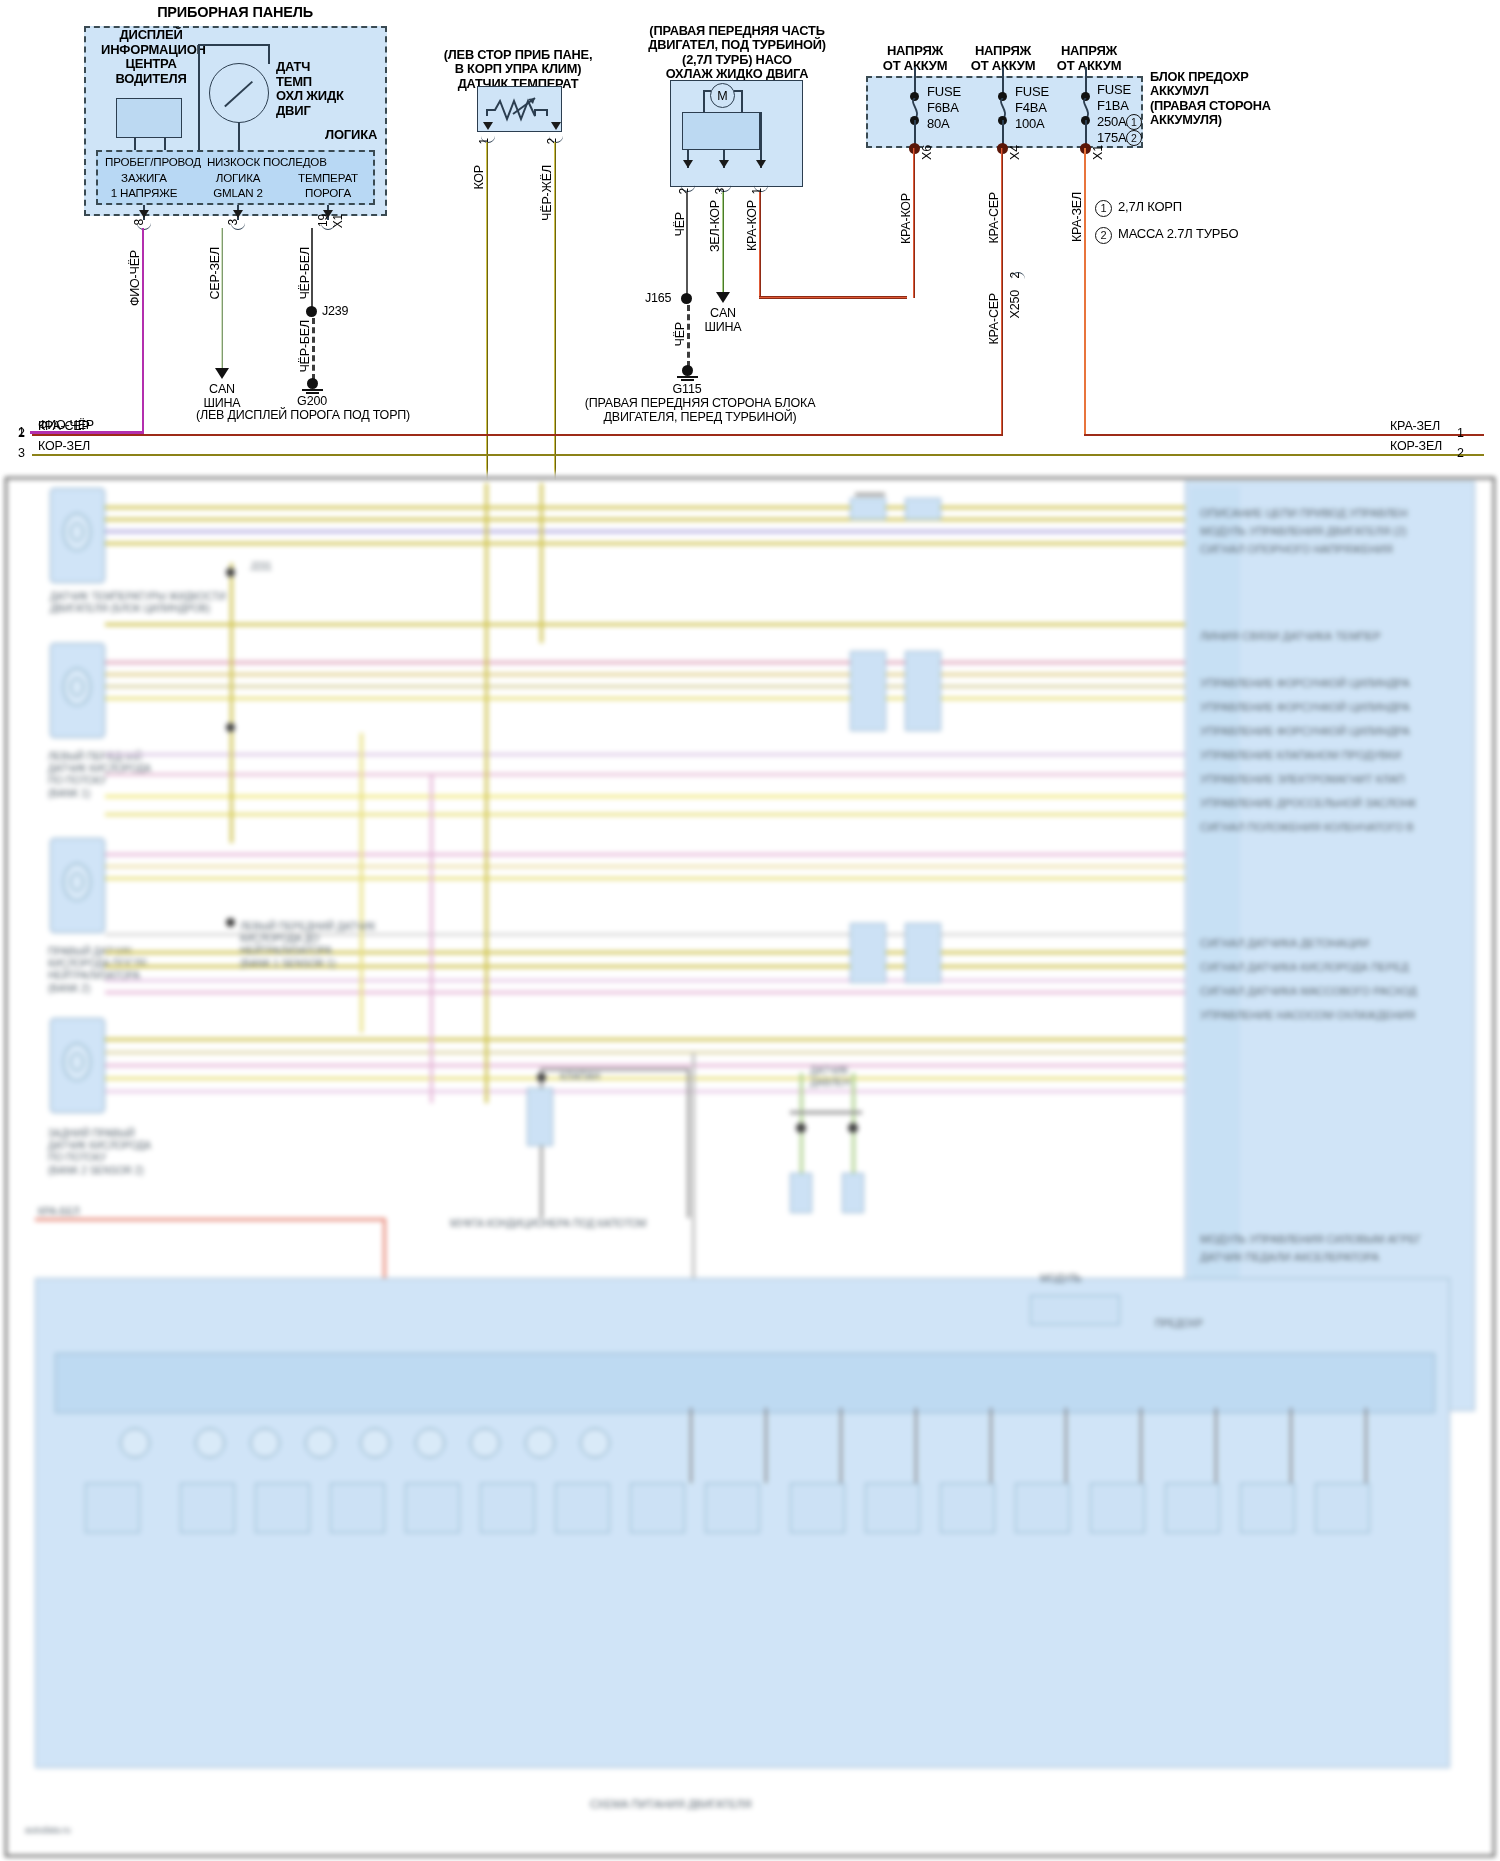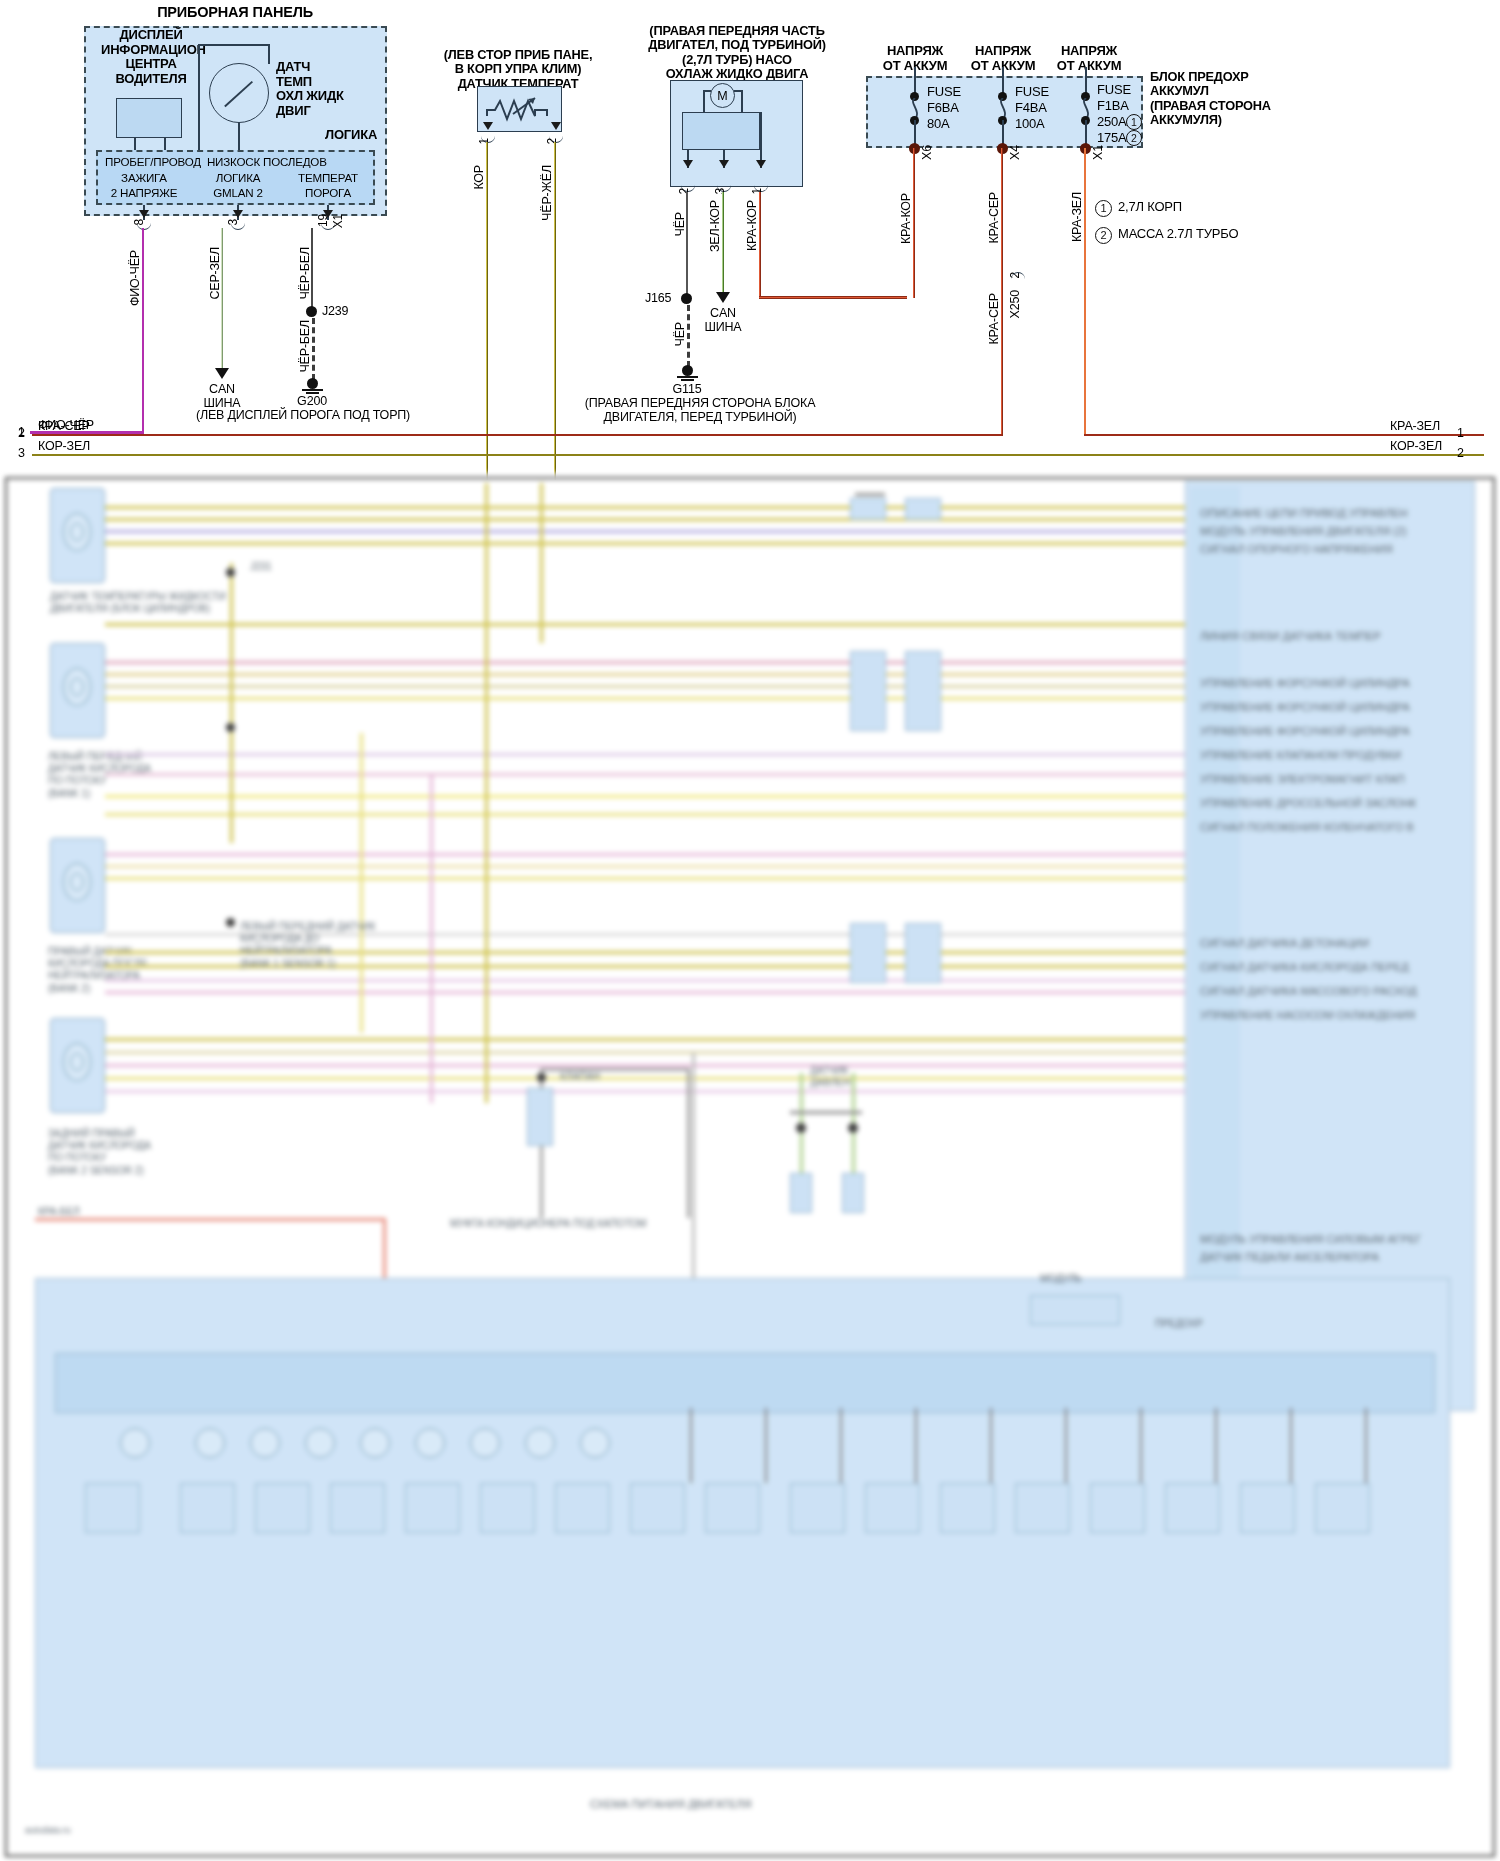--- a/index.html
+++ b/index.html
@@ -208,21 +208,21 @@
   <div class="ln" style="left:198px;top:44px;width:1.6px;height:116px;"></div>
   <div class="ln" style="left:198px;top:44px;width:72px;height:1.6px;"></div>
   <div class="ln" style="left:268px;top:44px;width:1.6px;height:20px;"></div>
   <div class="ln" style="left:238px;top:122px;width:1.6px;height:38px;"></div>
 
   <div class="t" style="left:325px;top:128px;font-size:13px;font-weight:600;">ЛОГИКА</div>
 
   <div class="dashbox" style="left:96px;top:150px;width:279px;height:55px;background:#b8d8f4;"></div>
   <div class="t" style="left:105px;top:155px;font-size:11.6px;">ПРОБЕГ/ПРОВОД  НИЗКОСК ПОСЛЕДОВ</div>
   <div class="t ctr" style="left:144px;top:171px;font-size:11.6px;">ЗАЖИГА</div>
-  <div class="t ctr" style="left:144px;top:186px;font-size:11.6px;">2 НАПРЯЖЕ</div>
+  <div class="t ctr" style="left:144px;top:186px;font-size:11.6px;">1 НАПРЯЖЕ</div>
   <div class="t ctr" style="left:238px;top:171px;font-size:11.6px;">ЛОГИКА</div>
   <div class="t ctr" style="left:238px;top:186px;font-size:11.6px;">GMLAN 2</div>
   <div class="t ctr" style="left:328px;top:171px;font-size:11.6px;">ТЕМПЕРАТ</div>
   <div class="t ctr" style="left:328px;top:186px;font-size:11.6px;">ПОРОГА</div>
 
   <div class="ln" style="left:143px;top:205px;width:1.6px;height:15px;"></div>
   <div class="arrowdown-sm" style="left:139px;top:210px;"></div>
   <div class="ln" style="left:237px;top:205px;width:1.6px;height:15px;"></div>
   <div class="arrowdown-sm" style="left:233px;top:210px;"></div>
   <div class="ln" style="left:327px;top:205px;width:1.6px;height:15px;"></div>

